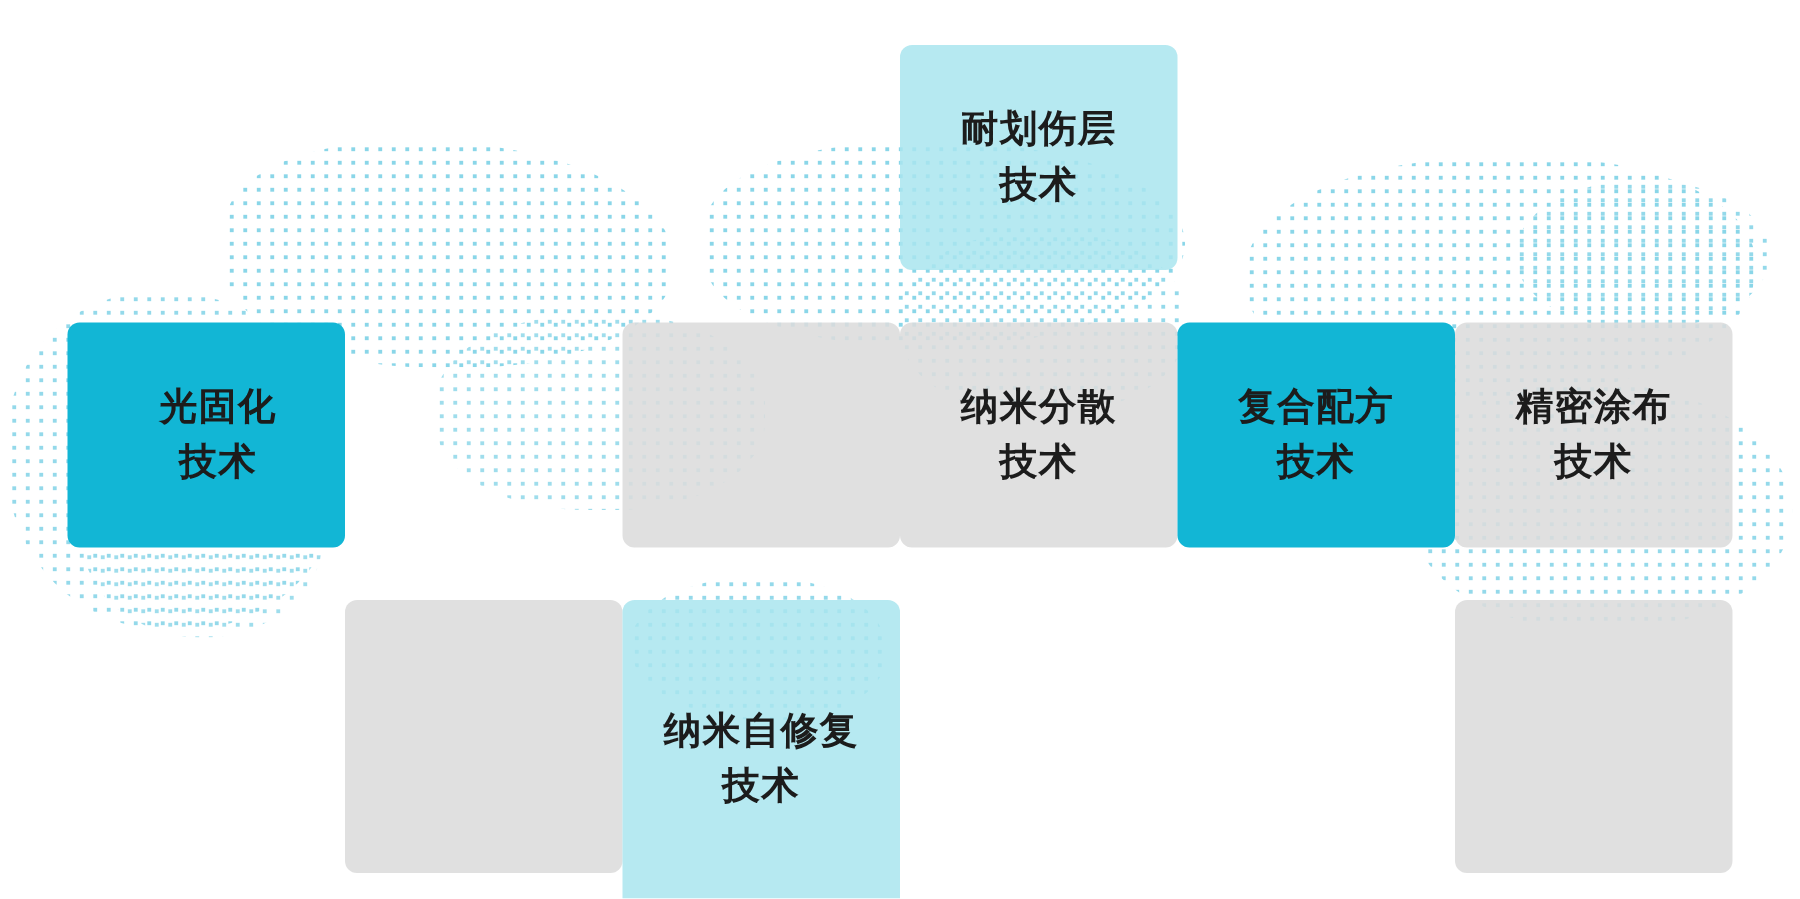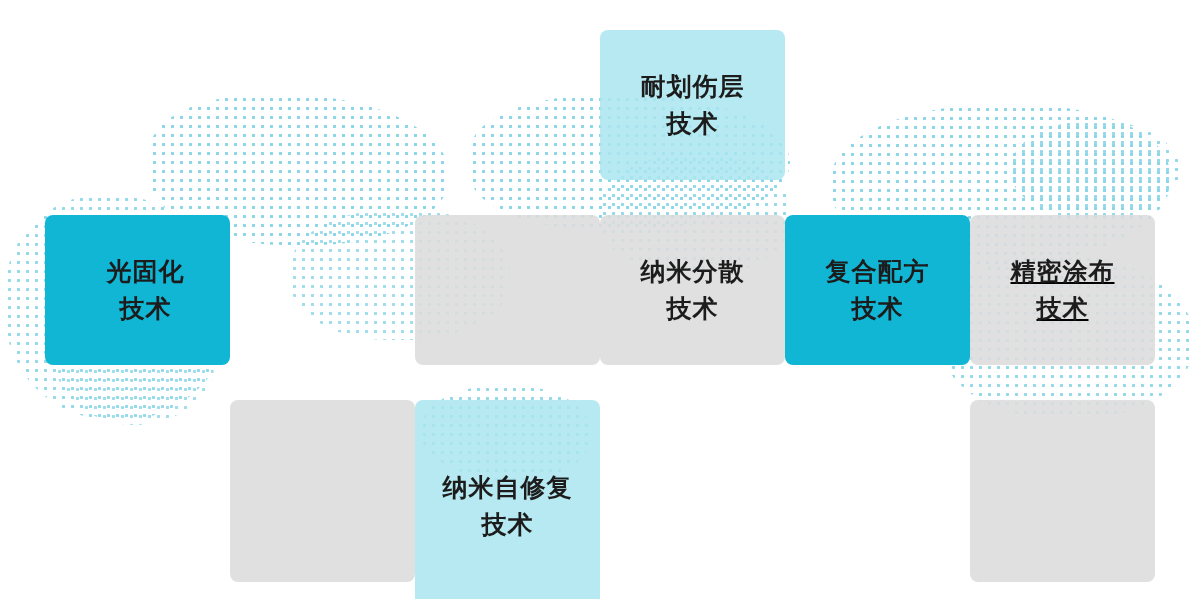--- a/index.html
+++ b/index.html
@@ -75,21 +75,21 @@
     <div class="tile-label"></div>
   </div>
   <div class="tile gray" style="left:600px; top:215px;">
     <div class="tile-label">纳米分散
 技术</div>
   </div>
   <div class="tile accent" style="left:785px; top:215px;">
     <div class="tile-label">复合配方
 技术</div>
   </div>
-  <div class="tile gray" style="left:970px; top:215px;text-decoration:underline;">
+  <div class="tile gray" style="left:970px; top:215px;">
     <div class="tile-label">精密涂布
 技术</div>
   </div>
 
   <div class="tile gray" style="left:230px; top:400px; height:182px;">
     <div class="tile-label"></div>
   </div>
   <div class="tile light" style="left:415px; top:400px; height:212px;">
     <div class="tile-label">纳米自修复
 技术</div>

